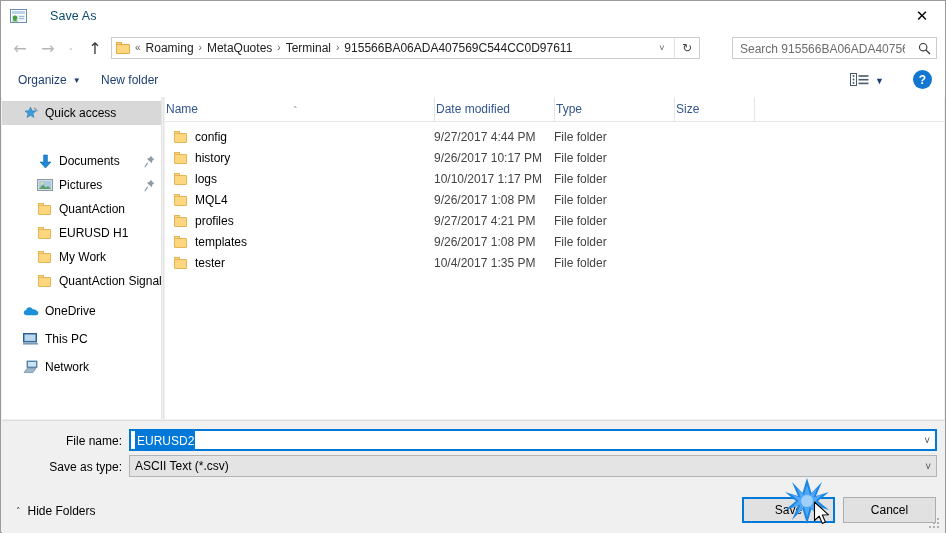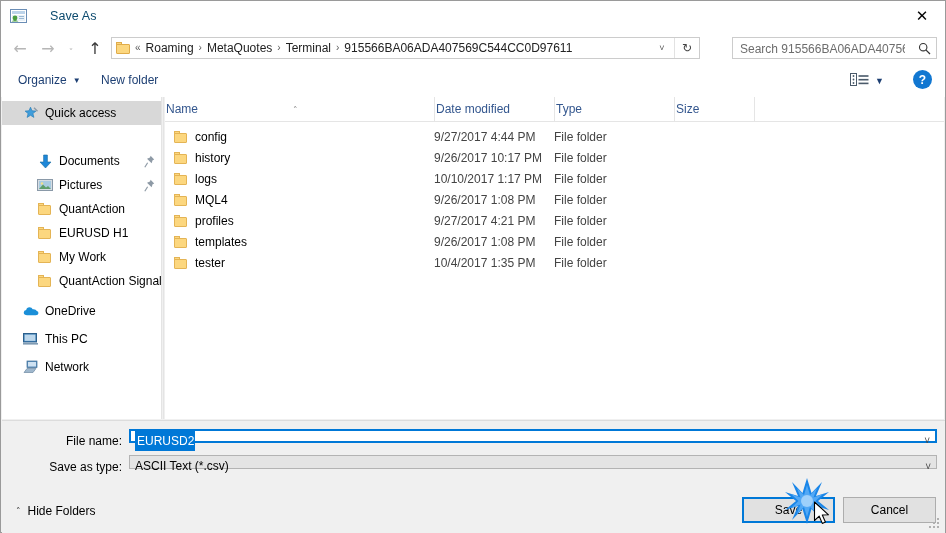--- a/index.html
+++ b/index.html
@@ -169,21 +169,21 @@
 
   
   .formarea{
     position:absolute;left:1px;top:419px;width:943px;height:72px;background:#f0f0f0;
     border-top:1px solid #dcdcdc;box-sizing:border-box;
   }
   .flabel{
     position:absolute;font-size:12px;color:#000;text-align:right;line-height:20px;
   }
   .combo{
-    position:absolute;height:14px;box-sizing:border-box;background:#fff;
+    position:absolute;height:22px;box-sizing:border-box;background:#fff;
   }
   .combo.focused{border:2px solid #0078d7;}
   .combo.flat{border:1px solid #b3b3b3;background:#e4e4e4;}
   .combo .cb-value{
     position:absolute;left:4px;top:0;height:18px;line-height:18px;font-size:12px;color:#000;
   }
   .combo .cb-value.sel{background:#0078d7;color:#fff;padding:1px 1px 1px 2px;}
   .combo .cb-arrow{
     position:absolute;right:5px;top:0;height:18px;display:flex;align-items:center;
     color:#4a4a4a;font-size:10px;

